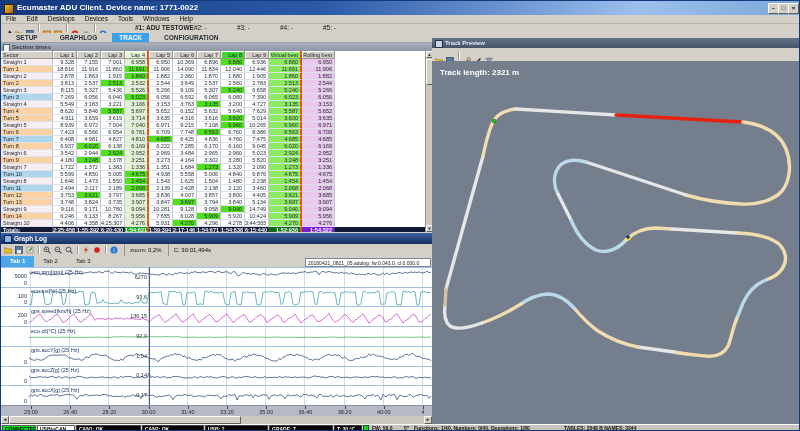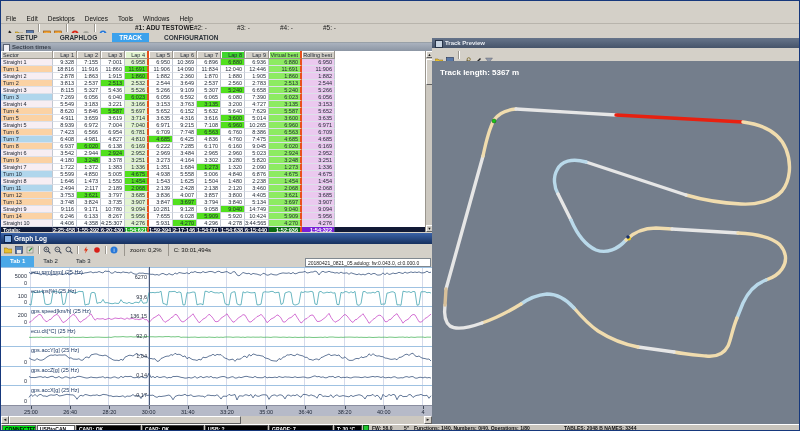--- a/index.html
+++ b/index.html
@@ -122,20 +122,27 @@
   .st.white{background:#fff;color:#000;border:1px solid #606060;}
   .st.black{background:#000;color:#fff;border:1px solid #404040;}
   .st.chip{background:#20c830;border:1px solid #106018;padding:0;}
   .st.plain{color:#101010;}
 </style>
 </head>
 <body>
 
 <div class="app">
 
+  <div class="abs titlebar">
+    <span class="appico"></span>
+    <span class="ttl">Ecumaster ADU Client. Device name: 1771-0022</span>
+    <span class="winbtn" style="right:22px;">–</span>
+    <span class="winbtn" style="right:12px;">□</span>
+    <span class="winbtn" style="right:2px;">×</span>
+  </div>
 
   <div class="abs menubar" id="menubar">
       <span>File</span>
       <span>Edit</span>
       <span>Desktops</span>
       <span>Devices</span>
       <span>Tools</span>
       <span>Windows</span>
       <span>Help</span>
     </div>
@@ -764,21 +771,21 @@
         <path d="M 242,291 L 206,286" fill="none" stroke="#e6e6e6" stroke-width="3.4" stroke-linecap="round" stroke-linejoin="round"></path>
         <path d="M 206,286 C 190,283 177,277 166,270 C 156,263 148,254 142,247" fill="none" stroke="#f0dcae" stroke-width="3.4" stroke-linecap="round" stroke-linejoin="round"></path>
         <path d="M 142,247 C 134,238 125,233 115,233 C 105,234 96,238 89,243" fill="none" stroke="#b9d9ea" stroke-width="3.4" stroke-linecap="round" stroke-linejoin="round"></path>
         <path d="M 89,243 C 76,251 62,258 50,262" fill="none" stroke="#f0dcae" stroke-width="3.4" stroke-linecap="round" stroke-linejoin="round"></path>
         <path d="M 50,262 C 36,267 24,269 18,265 C 13,261 12,252 13,244" fill="none" stroke="#e6e6e6" stroke-width="3.4" stroke-linecap="round" stroke-linejoin="round"></path>
         <path d="M 13,244 L 14,228" fill="none" stroke="#d8c09a" stroke-width="3.4" stroke-linecap="round" stroke-linejoin="round"></path>
         <circle cx="197" cy="177.5" r="2" fill="#f0d020"></circle>
         <circle cx="196" cy="176" r="1.8" fill="#18306e"></circle>
         <circle cx="62" cy="60" r="2" fill="#18c818" stroke="#0a5a0a" stroke-width="0.5"></circle>
       </svg>
-    <span class="tp-len">Track length: 5367 m</span>
+    <span class="tp-len">Track length: 2321 m</span>
   </div>
 
   <div class="abs statusbar" id="statusbar">
       <span class="st green" style="width: 34px;">CONNECTED</span>
       <span class="st white" style="width: 38px;">USBtoCAN</span>
       <span class="st black" style="width: 65px;">CAN1: OK</span>
       <span class="st black" style="width: 62px;">CAN2: OK</span>
       <span class="st black" style="width: 63px;">USB: ?</span>
       <span class="st black" style="width: 64px;">GRADE: 7</span>
       <span class="st black" style="width: 28px;">T:   30 °C</span>

